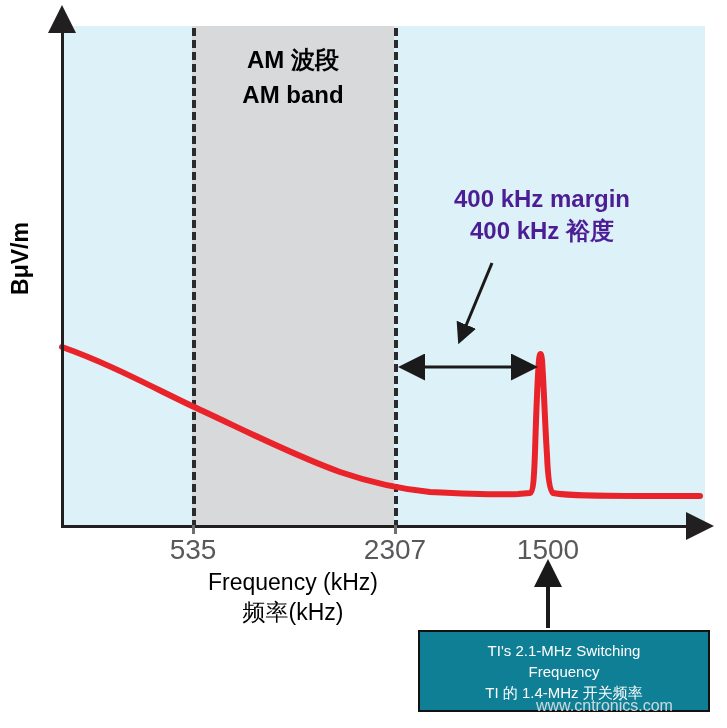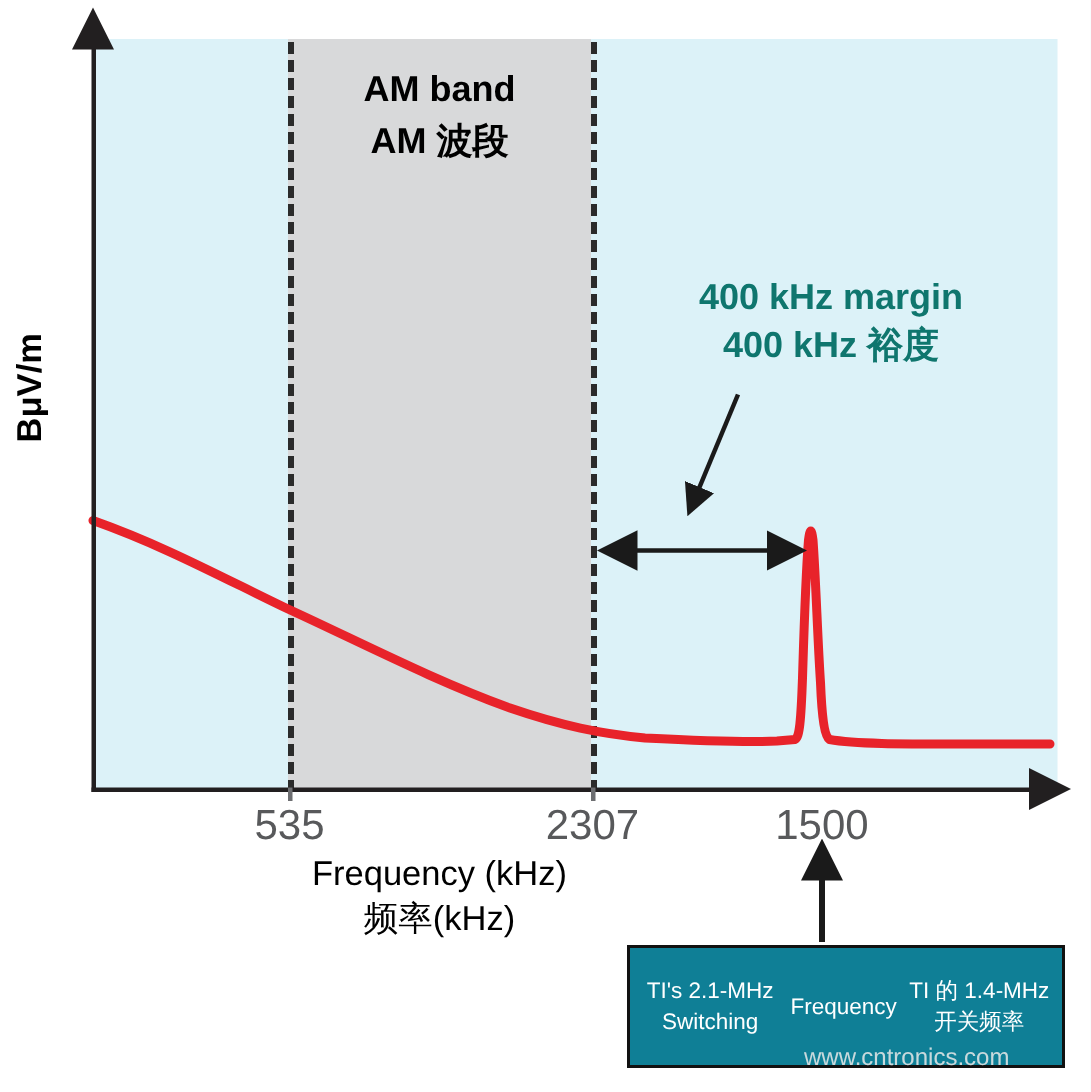--- a/index.html
+++ b/index.html
@@ -144,42 +144,42 @@
     top: 42px;
     width: 182px;
     text-align: center;
     font-size: 24px;
     font-weight: bold;
     color: #000000;
     line-height: 35px;
   }
   .margin-label {
     position: absolute;
-    left: 424px;
+    left: 412px;
     top: 183px;
     width: 260px;
     text-align: center;
     font-size: 24px;
     font-weight: bold;
-    color: #0f766e;
+    color: #4c1d95;
     line-height: 32px;
   }
 
   
   .callout-box {
     position: absolute;
     left: 418px;
     top: 630px;
     width: 292px;
     height: 82px;
     background: #0f7f96;
     border: 2px solid #111111;
     box-sizing: border-box;
     display: flex;
-    flex-direction: row;
+    flex-direction: column;
     align-items: center;
     justify-content: center;
     color: #ffffff;
     font-size: 15px;
     line-height: 21px;
     text-align: center;
   }
   .callout-line { display: block; }
 
   .watermark {
@@ -260,22 +260,22 @@
   <div class="tick-label" style="left:493px;">1500</div>
 
   <div class="xlabel">
     <div>Frequency (kHz)</div>
     <div class="cn">频率(kHz)</div>
   </div>
 
   <div class="ylabel">BμV/m</div>
 
   <div class="am-band-label">
+    <div>AM 波段</div>
     <div>AM band</div>
-    <div>AM 波段</div>
   </div>
 
   <div class="margin-label">
     <div>400 kHz margin</div>
     <div>400 kHz 裕度</div>
   </div>
 
   <div class="callout-box">
     <span class="callout-line">TI's 2.1-MHz Switching</span>
     <span class="callout-line">Frequency</span>

